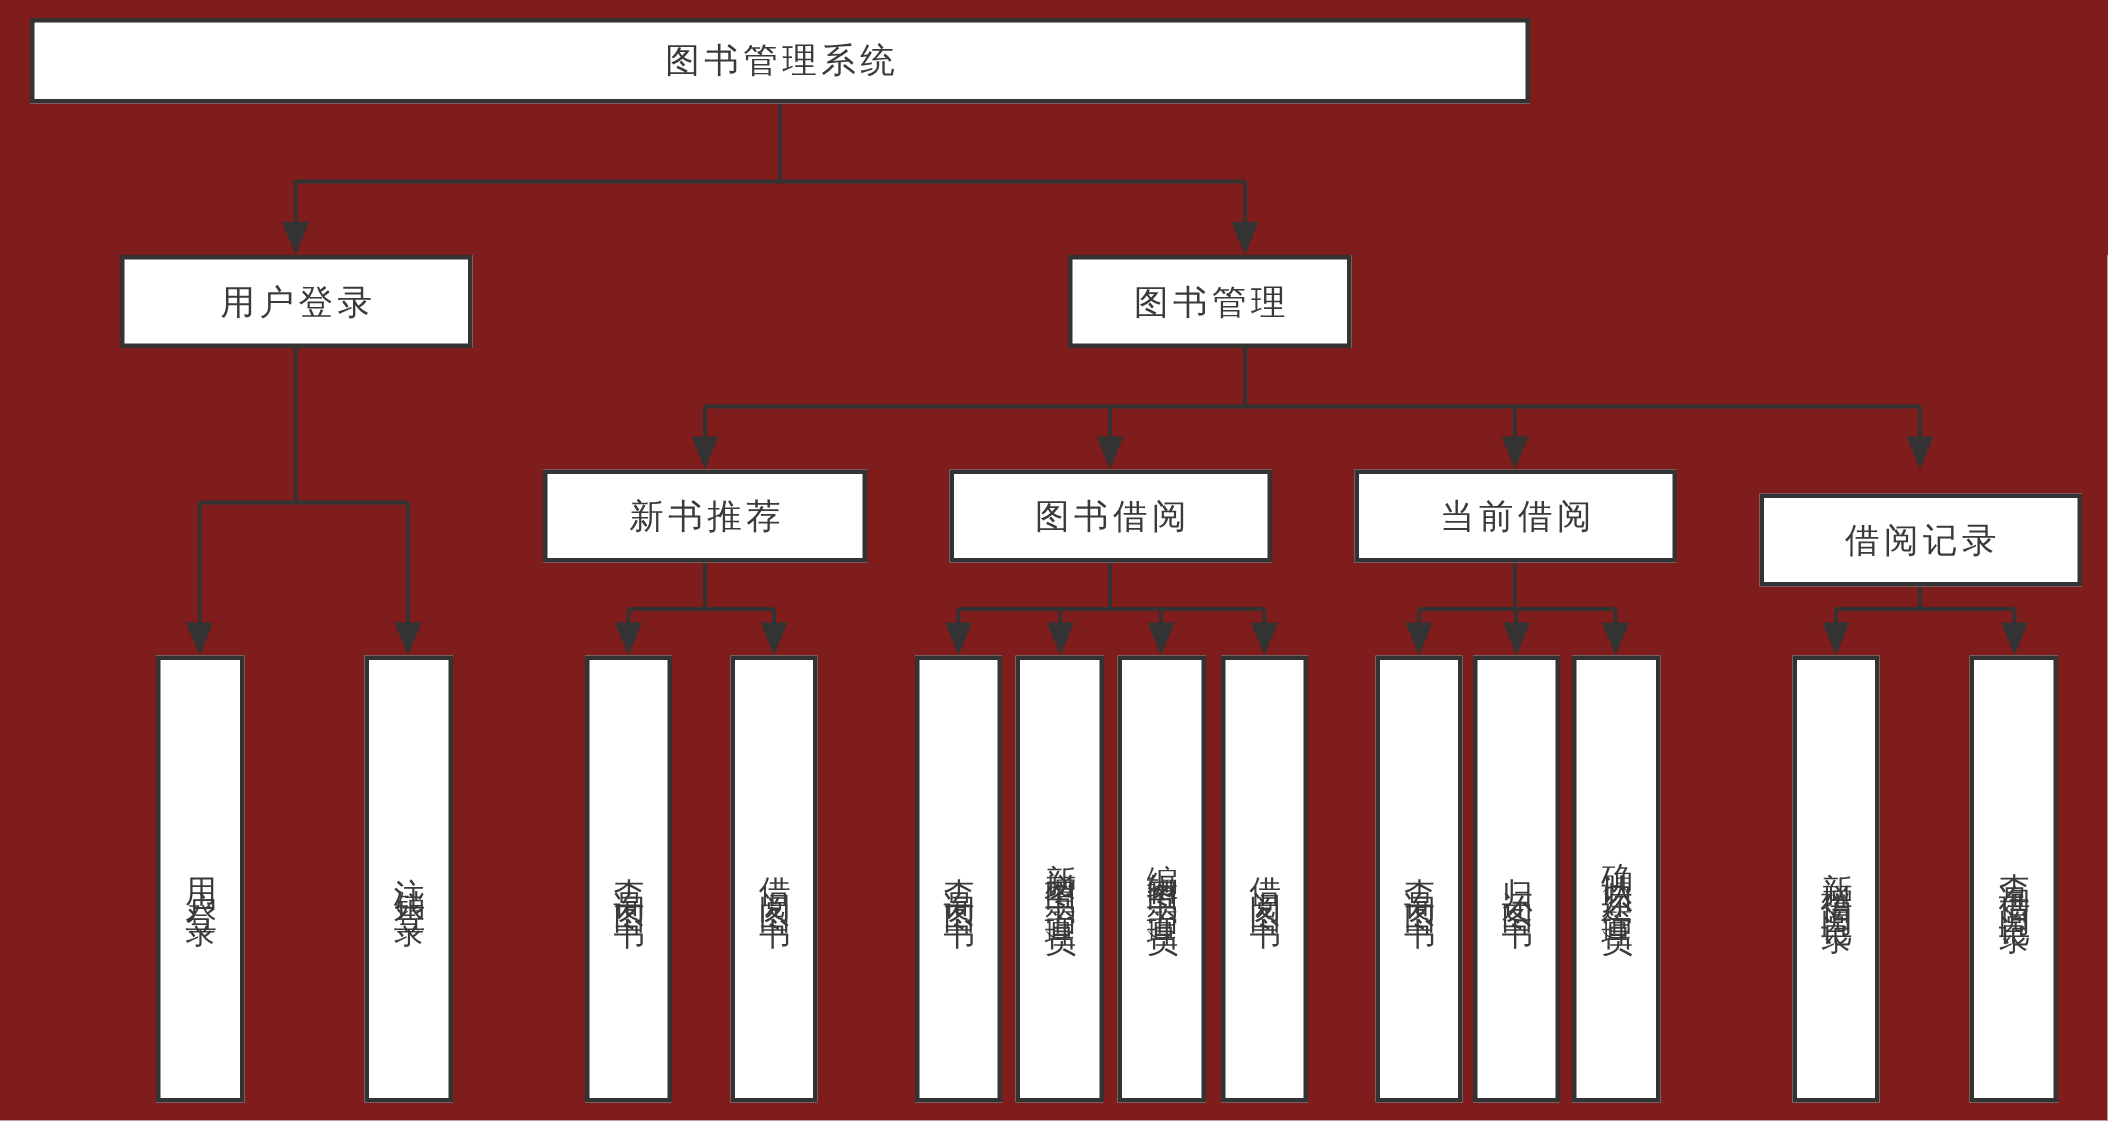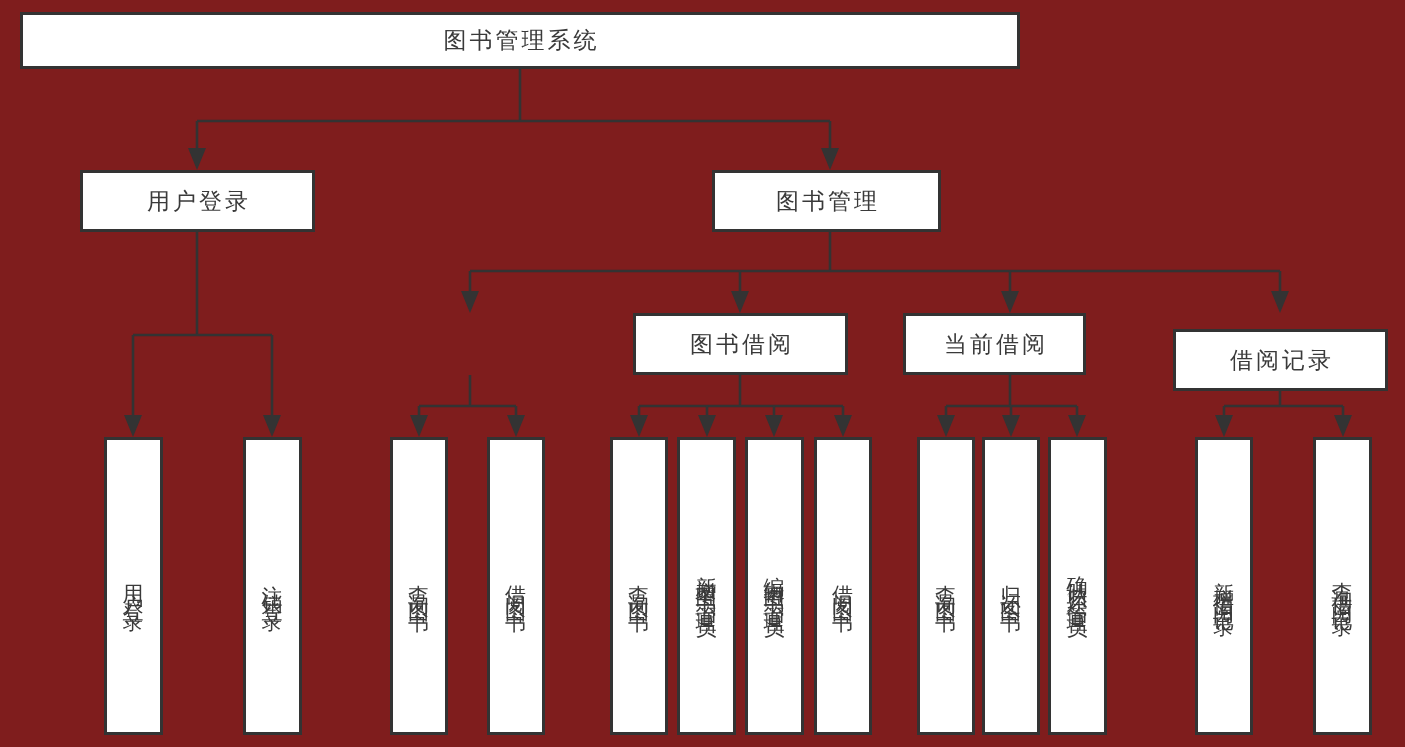--- a/index.html
+++ b/index.html
@@ -38,24 +38,24 @@
     writing-mode: vertical-rl;
     text-orientation: mixed;
     font-size: 21px;
     letter-spacing: 9px;
     line-height: 1;
     white-space: nowrap;
   }
   
   .n-root       { left:  20px; top:  12px; width: 1000px; height: 57px; }
   .n-userlogin  { left:  80px; top: 170px; width: 235px; height: 62px; }
-  .n-bookmgmt   { left: 712px; top: 170px; width: 229px; height: 62px; }
+  .n-bookmgmt   { left: 712px; top: 170px; width: 189px; height: 62px; }
   .n-newrec     { left: 362px; top: 313px; width: 216px; height: 62px; }
   .n-borrow     { left: 633px; top: 313px; width: 215px; height: 62px; }
-  .n-current    { left: 903px; top: 313px; width: 183px; height: 62px; }
+  .n-current    { left: 903px; top: 313px; width: 215px; height: 62px; }
   .n-record     { left:1173px; top: 329px; width: 215px; height: 62px; }
   .leaf { top: 437px; height: 298px; }
   .n-a1 { left: 104px; width: 59px; }
   .n-a2 { left: 243px; width: 59px; }
   .n-b1 { left: 390px; width: 58px; }
   .n-b2 { left: 487px; width: 58px; }
   .n-c1 { left: 610px; width: 58px; }
   .n-c2 { left: 677px; width: 59px; letter-spacing: 6px; }
   .n-c3 { left: 745px; width: 59px; letter-spacing: 6px; }
   .n-c4 { left: 814px; width: 58px; }
@@ -149,20 +149,23 @@
     <span>图书管理系统</span>
   </div>
 
   <div class="box h-box n-userlogin">
     <span>用户登录</span>
   </div>
   <div class="box h-box n-bookmgmt">
     <span>图书管理</span>
   </div>
 
+  <div class="box h-box n-newrec">
+    <span>新书推荐</span>
+  </div>
   <div class="box h-box n-borrow">
     <span>图书借阅</span>
   </div>
   <div class="box h-box n-current">
     <span>当前借阅</span>
   </div>
   <div class="box h-box n-record">
     <span>借阅记录</span>
   </div>
 

